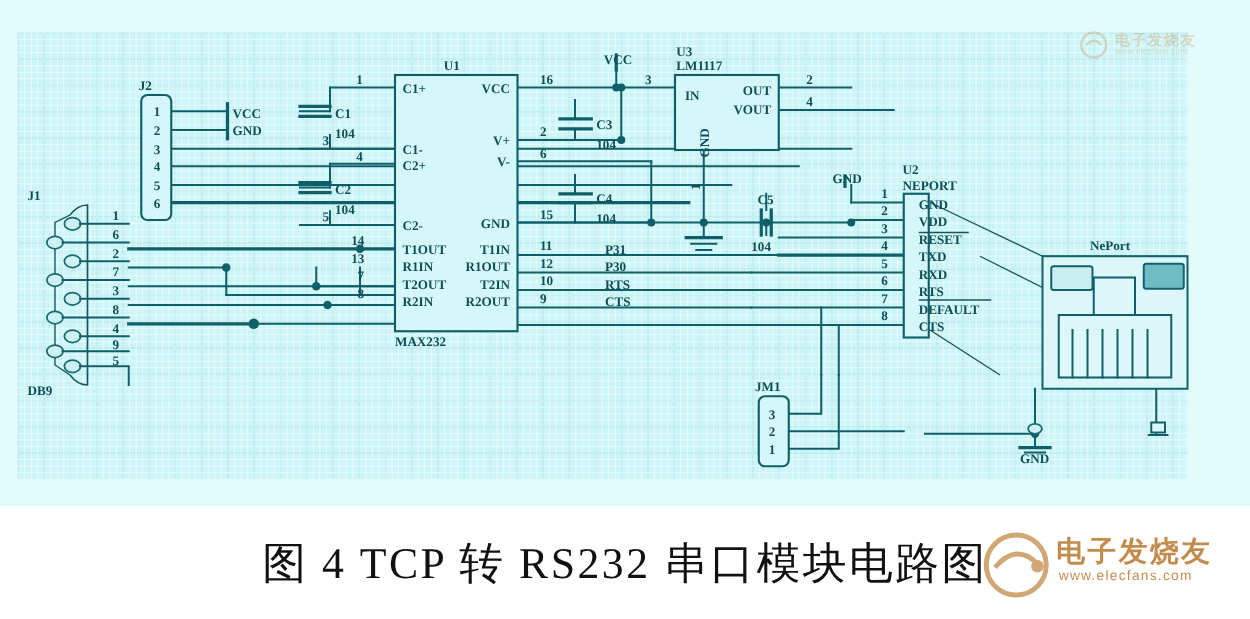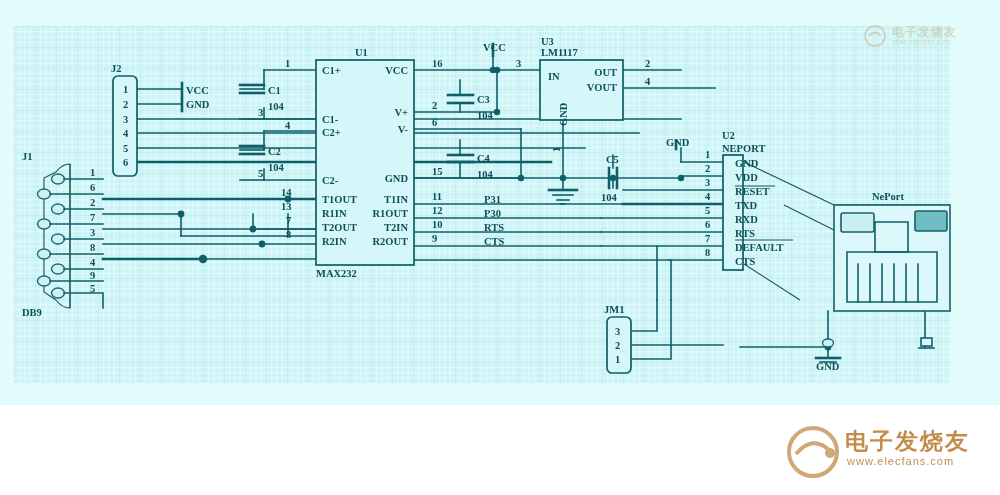--- a/index.html
+++ b/index.html
@@ -424,20 +424,23 @@
     <div id="wm-top">
       <svg width="28" height="24">
         <circle cx="13" cy="12" r="10" fill="none" stroke="#c08a45" stroke-width="2"></circle>
         <path d="M7,12 q6,-7 12,0" fill="none" stroke="#c08a45" stroke-width="2"></path>
       </svg>
       <div class="wmcn2">电子发烧友</div>
       <div class="wmurl2">www.elecfans.com</div>
     </div>
   </div>
 
+  <div id="caption">
+    <span id="caption-text">图 4  TCP 转 RS232 串口模块电路图</span>
+  </div>
 
   <div id="wm-bot">
     <svg width="58" height="58">
       <circle cx="28" cy="28" r="24" fill="none" stroke="#c99a5e" stroke-width="4"></circle>
       <path d="M11,30 q17,-20 34,-3" fill="none" stroke="#c99a5e" stroke-width="4"></path>
       <circle cx="45" cy="29" r="5" fill="#c99a5e"></circle>
     </svg>
     <div class="wmcn">电子发烧友</div>
     <div class="wmurl">www.elecfans.com</div>
   </div>

